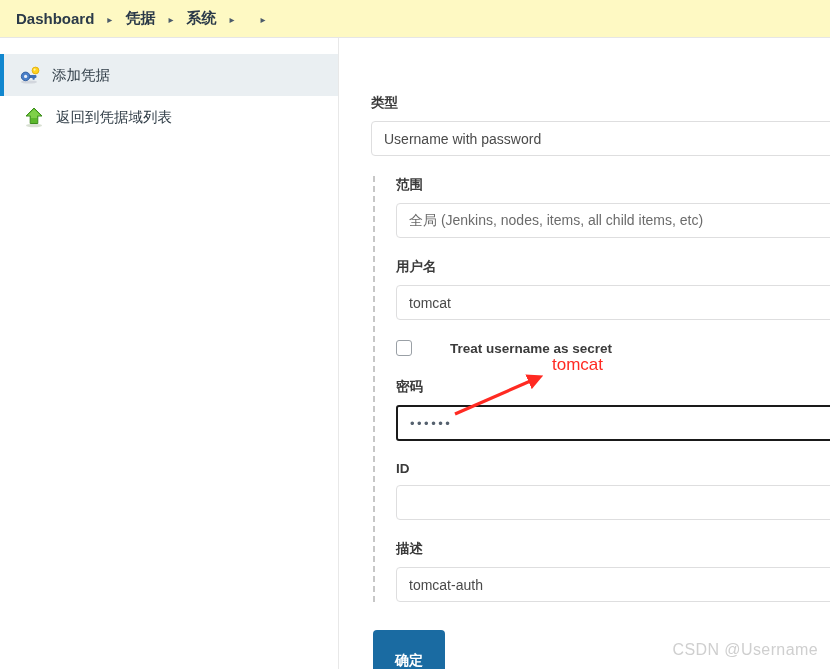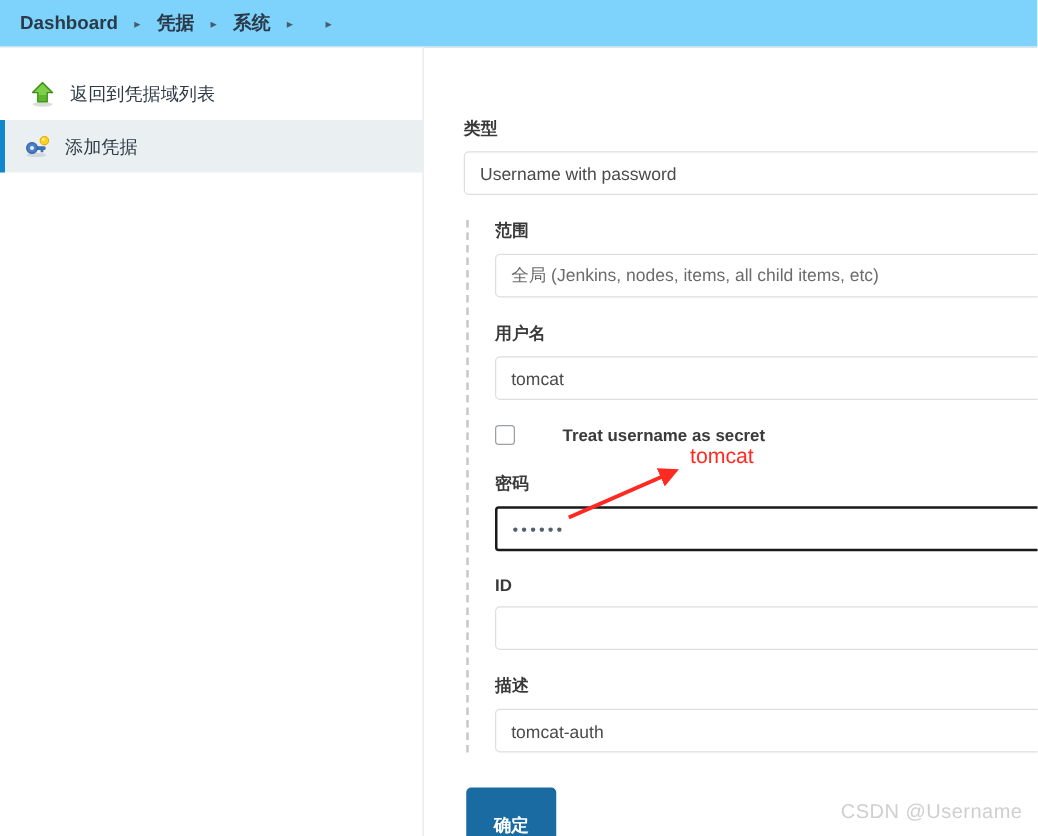--- a/index.html
+++ b/index.html
@@ -12,21 +12,21 @@
     background: #ffffff;
     font-family: "Liberation Sans", "DejaVu Sans", sans-serif;
     color: #333333;
     overflow: hidden;
     position: relative;
   }
 
   
   #breadcrumb-bar {
     height: 38px;
-    background: #7dd3fc;
+    background: #fef9c3;
     border-bottom: 1px solid #e6e6e6;
     display: flex;
     align-items: center;
     padding-left: 16px;
     box-sizing: border-box;
   }
   .crumb {
     font-size: 15px;
     font-weight: bold;
     color: #2b3a49;
@@ -208,47 +208,47 @@
   <span class="crumb">凭据</span>
   <span class="crumb-sep">▸</span>
   <span class="crumb">系统</span>
   <span class="crumb-sep">▸</span>
   <span class="crumb-sep">▸</span>
 </div>
 
 <div id="page-body">
 
   <div id="sidebar">
-
-    <div class="side-item">
-      <span class="side-ico">
-        <svg viewBox="0 0 24 24" width="24" height="24">
-          <ellipse cx="12" cy="20.5" rx="8" ry="1.8" fill="#cfd8c8" opacity="0.8"></ellipse>
-          <path d="M12 3 L20 11 L15.8 11 L15.8 18.5 L8.2 18.5 L8.2 11 L4 11 Z" fill="#5cb82b" stroke="#3d8c1c" stroke-width="1" stroke-linejoin="round"></path>
-          <path d="M12 4.3 L18.4 10.6 L15 10.6 L15 13 L9 13 L9 10.6 L5.6 10.6 Z" fill="#85d44f" opacity="0.85"></path>
-        </svg>
-      </span>
-      <span class="side-label">返回到凭据域列表</span>
-    </div>
 
     <div class="side-item selected">
       <span class="side-ico">
         <svg viewBox="0 0 24 24" width="24" height="24">
           <ellipse cx="11" cy="19" rx="8" ry="1.6" fill="#c8ccd4" opacity="0.7"></ellipse>
           <circle cx="17.5" cy="7.5" r="3.4" fill="#ffd21e" stroke="#e0a800" stroke-width="0.8"></circle>
           <circle cx="16.6" cy="6.6" r="1.1" fill="#fff2a8"></circle>
           <rect x="9.5" y="12" width="9" height="3" rx="1.2" fill="#3f6fb5"></rect>
           <rect x="14.5" y="14.2" width="2.2" height="2.6" rx="0.7" fill="#3f6fb5"></rect>
           <circle cx="7.6" cy="13.4" r="4.3" fill="#4a7fc9" stroke="#2f5c9e" stroke-width="0.9"></circle>
           <circle cx="7.6" cy="13.4" r="1.6" fill="#e9eff8"></circle>
         </svg>
       </span>
       <span class="side-label">添加凭据</span>
     </div>
 
+    <div class="side-item">
+      <span class="side-ico">
+        <svg viewBox="0 0 24 24" width="24" height="24">
+          <ellipse cx="12" cy="20.5" rx="8" ry="1.8" fill="#cfd8c8" opacity="0.8"></ellipse>
+          <path d="M12 3 L20 11 L15.8 11 L15.8 18.5 L8.2 18.5 L8.2 11 L4 11 Z" fill="#5cb82b" stroke="#3d8c1c" stroke-width="1" stroke-linejoin="round"></path>
+          <path d="M12 4.3 L18.4 10.6 L15 10.6 L15 13 L9 13 L9 10.6 L5.6 10.6 Z" fill="#85d44f" opacity="0.85"></path>
+        </svg>
+      </span>
+      <span class="side-label">返回到凭据域列表</span>
+    </div>
+
   </div>
 
   <div id="main">
 
     <div class="field-block">
       <div class="field-label">类型</div>
       <div class="control wide">Username with password</div>
     </div>
 
     <div id="nested-section">

